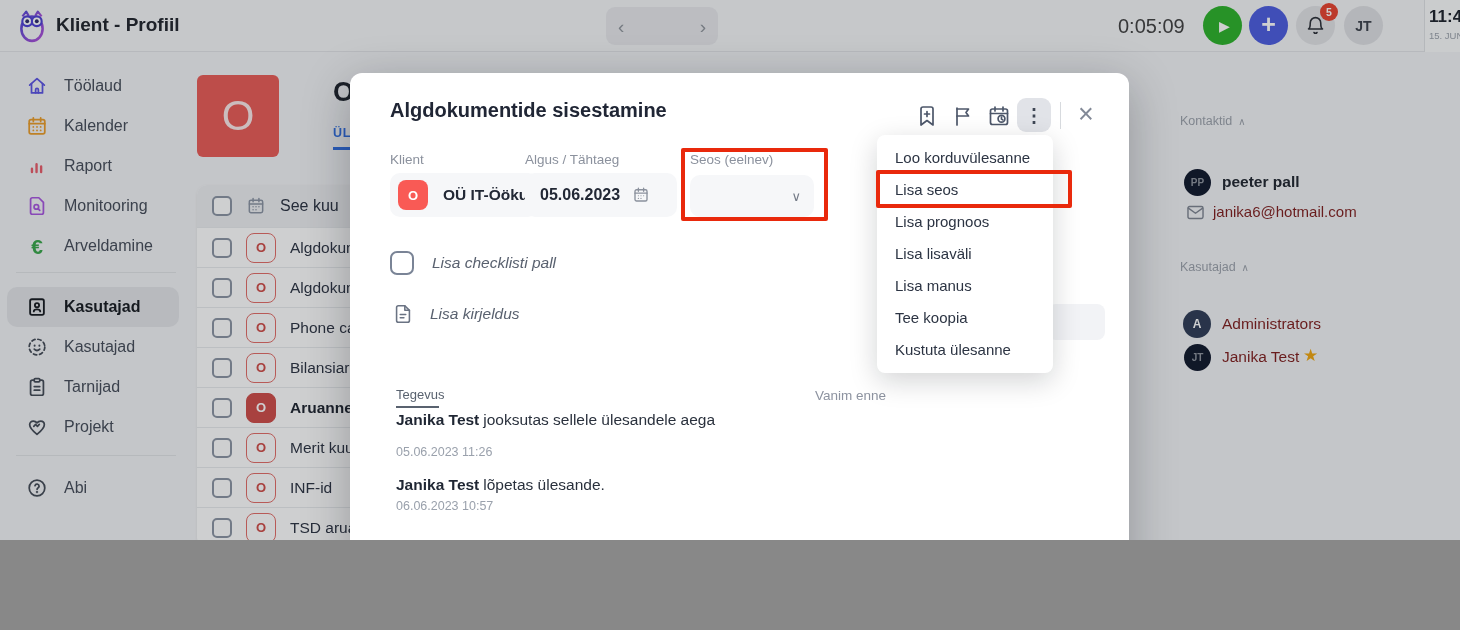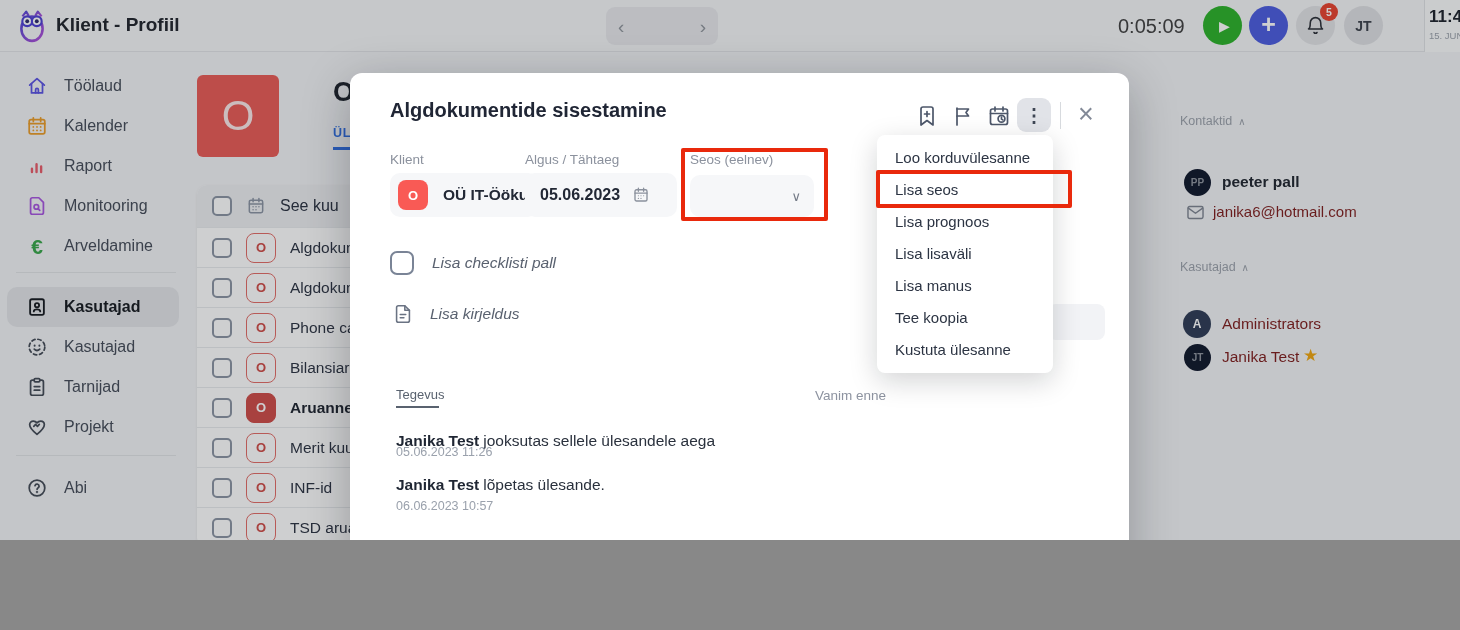--- a/index.html
+++ b/index.html
@@ -428,21 +428,21 @@
       </span>
       <span class="ital">Lisa kirjeldus</span>
     </div>
 
     <div class="bg-pill"></div>
 
     <div class="tg-label">Tegevus</div>
     <div class="tg-underline"></div>
     <div class="sort-label">Vanim enne</div>
 
-    <div class="log-line" style="top:359px;">
+    <div class="log-line" style="top:338px;">
       <b>Janika Test</b><span>jooksutas sellele ülesandele aega</span>
     </div>
     <div class="log-ts" style="top:372px;">05.06.2023 11:26</div>
     <div class="log-line" style="top:403px;">
       <b>Janika Test</b><span>lõpetas ülesande.</span>
     </div>
     <div class="log-ts" style="top:426px;">06.06.2023 10:57</div>
 
     <div class="m-footer">
       <button class="ft-icon" style="left:52px">

